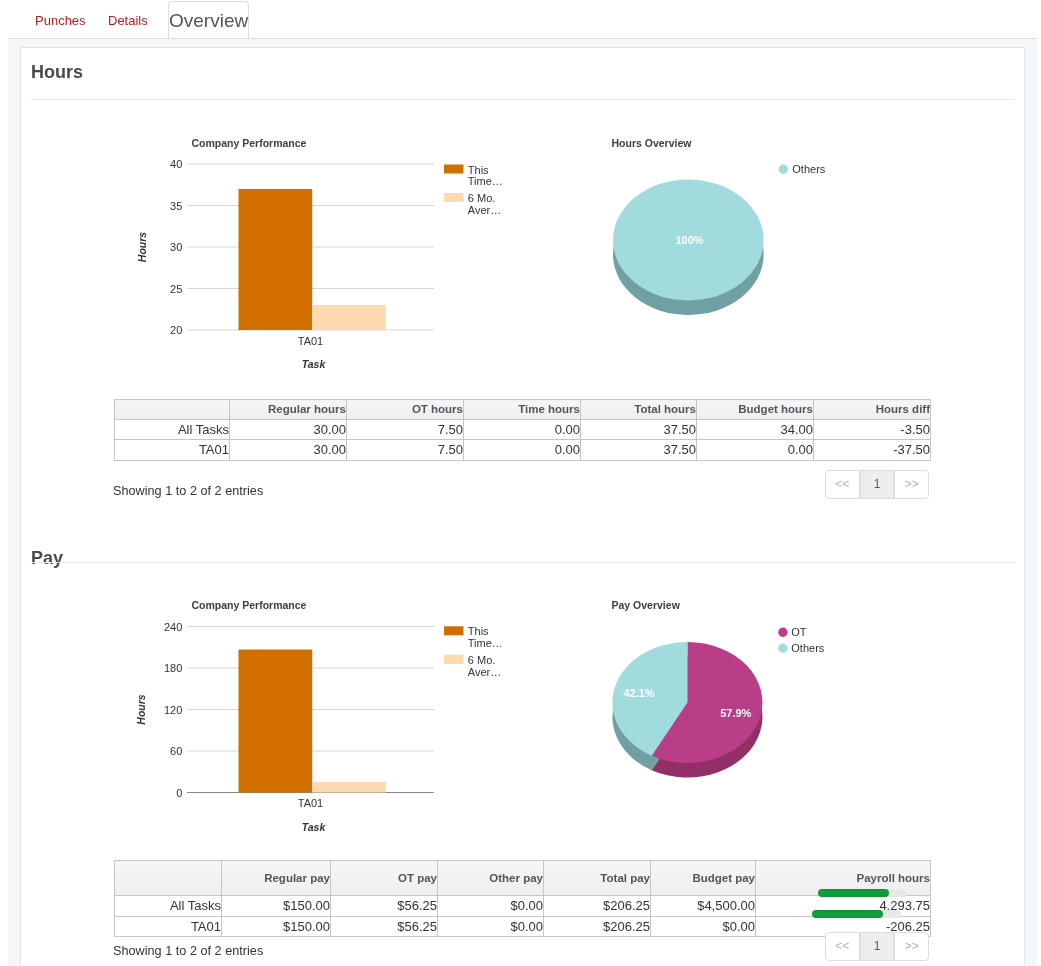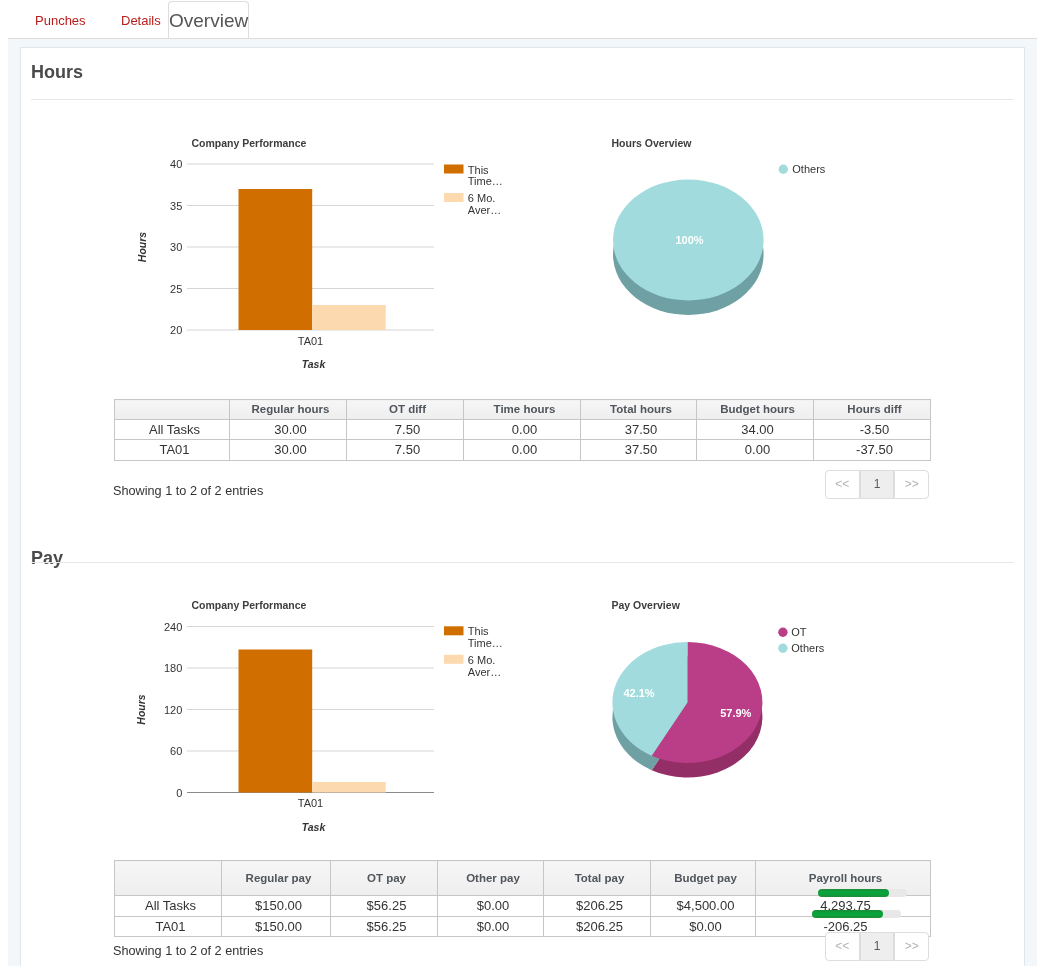--- a/index.html
+++ b/index.html
@@ -9,38 +9,38 @@
 
 #tabline{position:absolute;left:8px;top:38px;width:1029px;height:1px;background:#ddd;}
 .tab{position:absolute;top:3px;height:35px;line-height:35px;font-size:13px;color:#b91c1c;padding:0 15px;}
 #tabactive{position:absolute;left:168px;top:1px;width:81px;height:37px;background:#fff;border:1px solid #ddd;border-bottom:none;border-radius:4px 4px 0 0;box-sizing:border-box;color:#555;font-size:19px;line-height:38px;text-align:center;z-index:2;}
 #content{position:absolute;left:8px;top:39px;width:1029px;height:927px;background:#f4f7fa;}
 #panel{position:absolute;left:20px;top:47px;width:1003px;height:940px;background:#fff;border:1px solid #dfe7ec;}
 h2.sec{position:absolute;margin:0;font-size:18px;font-weight:bold;color:#4a4a4a;}
 .hr{position:absolute;height:1px;background:#e7e7e7;}
 
 table.dt{position:absolute;border-collapse:collapse;font-size:13px;color:#333;table-layout:fixed;}
-table.dt th,table.dt td{border:1px solid #c6c6c6;padding:0 0 0 5px;font-weight:normal;text-align:center;overflow:hidden;white-space:nowrap;}
+table.dt th,table.dt td{border:1px solid #c6c6c6;padding:0 0 0 5px;font-weight:normal;text-align:right;overflow:hidden;white-space:nowrap;}
 table.dt th{background:linear-gradient(#f6f6f6,#eee);color:#50565c;font-weight:bold;font-size:11.5px;}
 .showing{position:absolute;font-size:12.7px;color:#333;}
 .pager{position:absolute;width:104px;height:29px;}
 .pager .pbtn{position:absolute;top:0;height:29px;width:34.6px;box-sizing:border-box;border:1px solid #ddd;background:#fff;color:#b3b3b3;font-size:12px;text-align:center;line-height:27px;}
 .pager .p1{left:0;border-radius:4px 0 0 4px;}
 .pager .p2{left:34.7px;background:#eee;color:#5a5a5a;}
 .pager .p3{left:69.4px;width:34.6px;border-radius:0 4px 4px 0;}
 .bar-track{position:absolute;width:89px;height:8px;background:#e8e8e8;border-radius:4px;}
 .bar-fill{position:absolute;left:0;top:0;width:71px;height:8px;background:linear-gradient(#1e8c38,#07a43c 40%,#07a43c 60%,#1e8c38);border-radius:4px;}
 svg{position:absolute;}
 </style>
 </head>
 <body>
 <div id="page">
   <div id="tabline"></div>
   <div class="tab" style="left:20px;">Punches</div>
-  <div class="tab" style="left:106px;">Details</div>
+  <div class="tab" style="left:93px;">Details</div>
   <div id="tabactive">Overview</div>
   <div id="content"></div>
   <div id="panel"></div>
 
   <h2 class="sec" style="left:31px;top:62px;">Hours</h2>
   <div class="hr" style="left:31px;top:99px;width:983px;"></div>
 
   <svg class="abs" style="left:120px;top:125px;" width="420" height="260" viewBox="120 125 420 260">
     <text x="191.5" y="147" font-size="10.5" font-weight="bold" fill="#3d3d3d">Company Performance</text>
     <g stroke="#d6d6d6" stroke-width="1">
@@ -91,21 +91,21 @@
         <col style="width:117px">
         <col style="width:117px">
         <col style="width:116px">
         <col style="width:117px">
         <col style="width:117px">
       </colgroup>
     <tbody>
         <tr style="height:19.5px;">
           <th></th>
           <th>Regular hours</th>
-          <th>OT diff</th>
+          <th>OT hours</th>
           <th>Time hours</th>
           <th>Total hours</th>
           <th>Budget hours</th>
           <th>Hours diff</th>
         </tr>
     <tr style="height:20.5px;">
           <td>All Tasks</td>
           <td>30.00</td>
           <td>7.50</td>
           <td>0.00</td>

